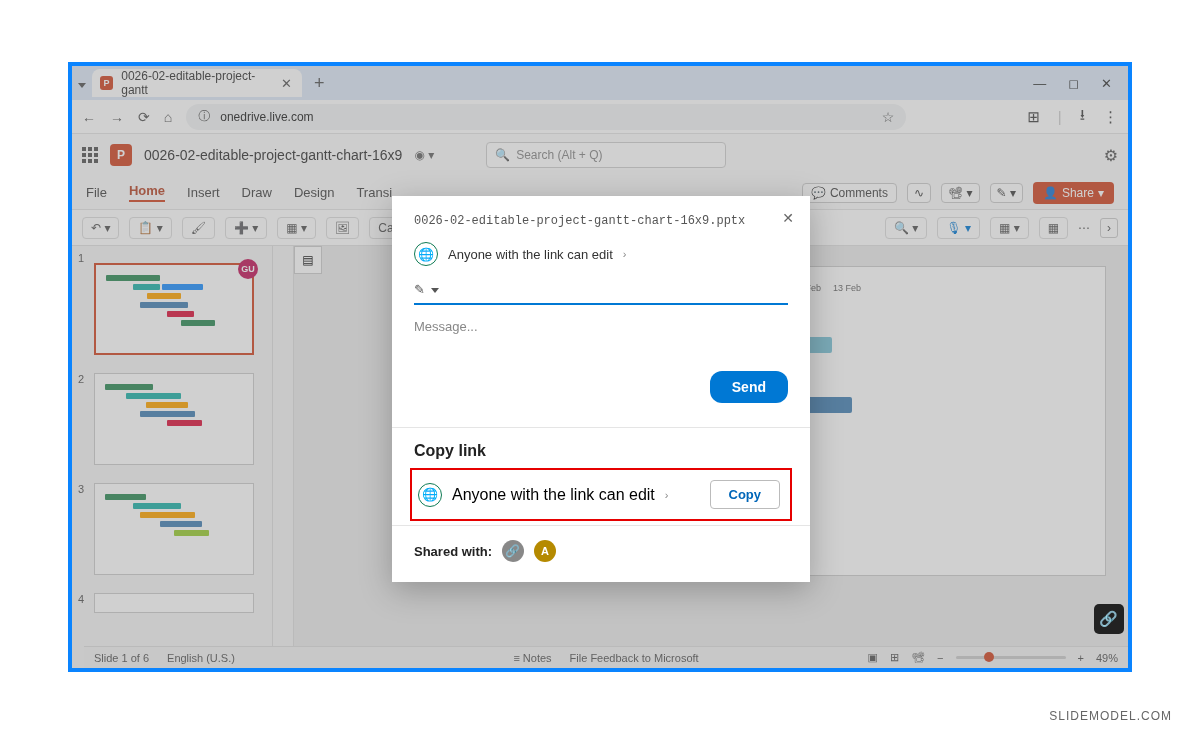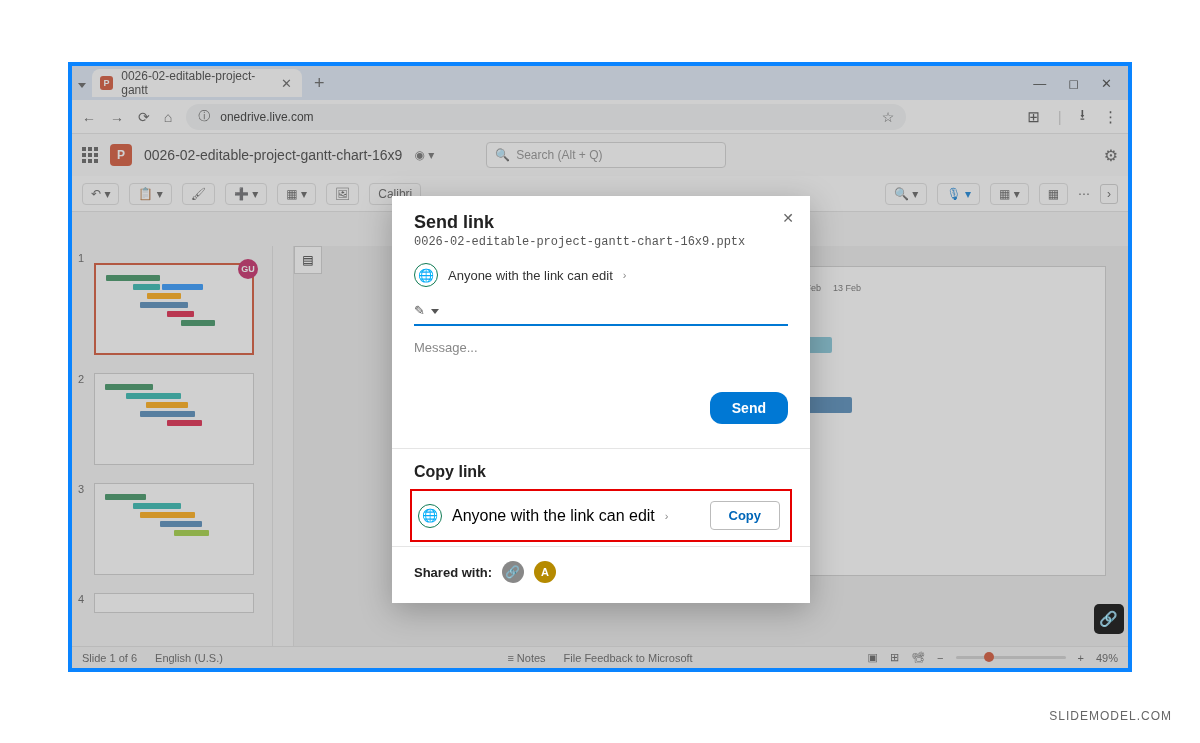--- a/index.html
+++ b/index.html
@@ -58,21 +58,21 @@
   .badge-gu { position: absolute; top: -6px; right: -6px; width: 20px; height: 20px; border-radius: 50%; background: #c2185b; color: #fff; font-size: 9px; display: flex; align-items: center; justify-content: center; font-weight: bold; }
 
   .ruler-col { width: 22px; background: #f5f5f5; border-left: 1px solid #ddd; border-right: 1px solid #ddd; }
   .canvas-area { flex: 1; background: #ececec; position: relative; overflow: hidden; }
   .slide-canvas { position: absolute; right: 22px; top: 20px; width: 560px; height: 310px; background: #fff; border: 1px solid #ccc; }
   .date-header { display: flex; gap: 0; position: absolute; top: 16px; left: 120px; right: 10px; font-size: 9px; color: #666; }
   .date-header span { width: 40px; text-align: center; }
   .gbar { position: absolute; height: 16px; border-radius: 2px; font-size: 9px; color: #fff; display: flex; align-items: center; justify-content: center; }
 
   
-  .status-bar { position: absolute; bottom: 0; left: 0; right: 0; height: 22px; background: #f3f3f3; border-top: 1px solid #ddd; display: flex; align-items: center; padding: 0 10px; font-size: 11px; color: #555; gap: 18px; }
+  .status-bar { position: absolute; bottom: 0; left: 12px; right: 0; height: 22px; background: #f3f3f3; border-top: 1px solid #ddd; display: flex; align-items: center; padding: 0 10px; font-size: 11px; color: #555; gap: 18px; }
   .status-bar .center { position: absolute; left: 50%; transform: translateX(-50%); display: flex; gap: 18px; }
   .status-bar .right { margin-left: auto; display: flex; align-items: center; gap: 12px; }
   .zoom-slider { width: 110px; height: 3px; background: #ccc; position: relative; border-radius: 2px; }
   .zoom-slider::after { content: ""; position: absolute; left: 28px; top: -4px; width: 10px; height: 10px; border-radius: 50%; background: #d24726; }
 
   
   .dialog { position: absolute; left: 320px; top: 130px; width: 418px; background: #fff; box-shadow: 0 8px 30px rgba(0,0,0,0.25); z-index: 10; padding-bottom: 10px; }
   .dialog-pad { padding: 16px 22px 10px 22px; }
   .dialog h2 { font-size: 18px; font-weight: 600; color: #222; }
   .dialog .fname { font-size: 12px; color: #555; margin-top: 2px; font-family: Liberation Mono, monospace; }
@@ -155,20 +155,35 @@
       <div class="pp-logo">P</div>
       <span class="doc-title">0026-02-editable-project-gantt-chart-16x9</span>
       <span class="cloud-sync">◉ ▾</span>
       <div class="search-box">
         <span>🔍</span>
         <span>Search (Alt + Q)</span>
       </div>
       <span class="gear">⚙</span>
     </div>
 
+    <div class="ribbon-tabs">
+      <span class="tab">File</span>
+      <span class="tab active">Home</span>
+      <span class="tab">Insert</span>
+      <span class="tab">Draw</span>
+      <span class="tab">Design</span>
+      <span class="tab">Transi</span>
+      <div class="ribbon-right">
+        <div class="comments-btn">💬 <span>Comments</span></div>
+        <div class="tool-chip">∿</div>
+        <div class="tool-chip">📽 ▾</div>
+        <div class="tool-chip">✎ ▾</div>
+        <div class="share-btn">👤 <span>Share</span> ▾</div>
+      </div>
+    </div>
 
     <div class="ribbon-tools">
       <div class="grp">↶ ▾</div>
       <div class="grp">📋 ▾</div>
       <div class="grp">🖌</div>
       <div class="grp">➕ ▾</div>
       <div class="grp">▦ ▾</div>
       <div class="grp">🖼</div>
       <div class="grp">
           <span>Calibri</span>
@@ -308,21 +323,20 @@
     </div>
 
     <div class="perm-badge">🔗</div>
 
     <div class="dimmer"></div>
   </div>
 
   <div class="dialog">
     <span class="dialog-close">✕</span>
     <div class="dialog-pad">
-      <h2>Send link</h2>
       <div class="fname">0026-02-editable-project-gantt-chart-16x9.pptx</div>
       <div class="perm-row">
         <span class="globe-icon">🌐</span>
         <span>Anyone with the link can edit</span>
         <span class="chev">›</span>
       </div>
       <div class="to-row">
         <span class="pencil">✎</span>
         <span class="chev2 chevron-down"></span>
       </div>

